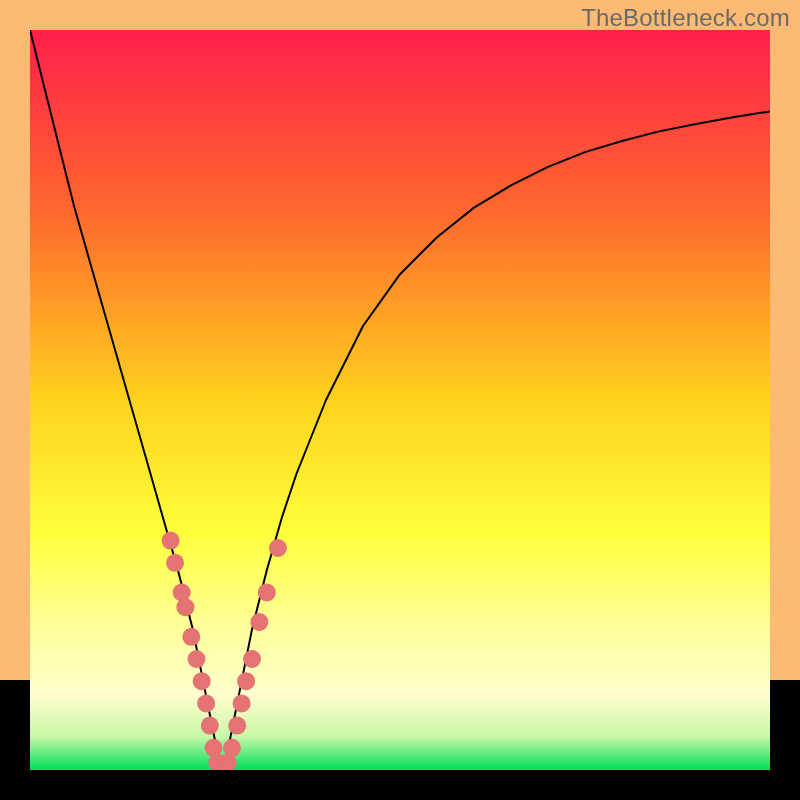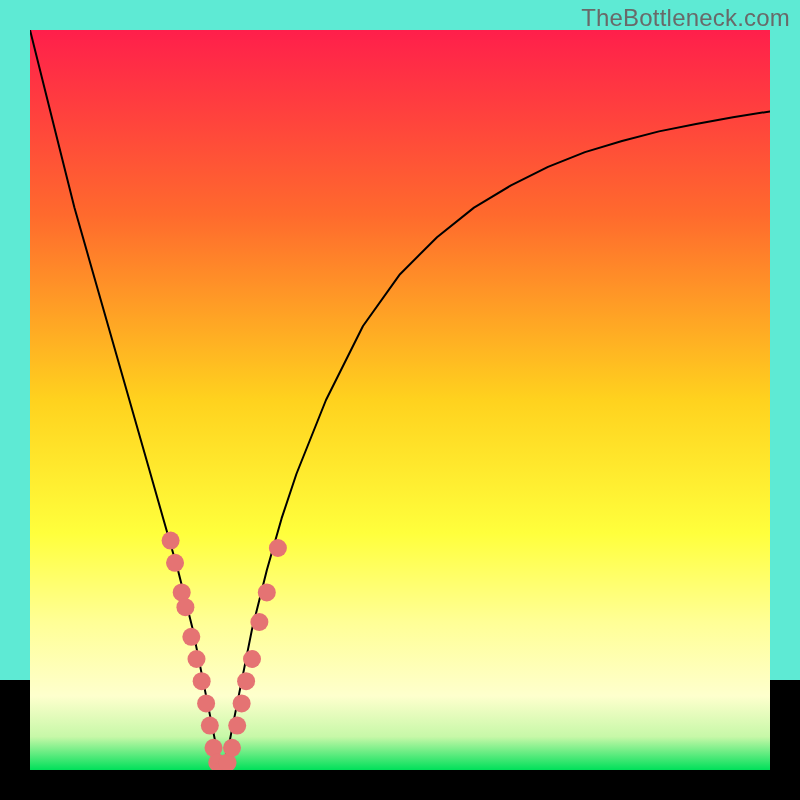--- a/index.html
+++ b/index.html
@@ -8,21 +8,21 @@
     width: 800px;
     height: 800px;
     overflow: hidden;
     background: #000;
     font-family: Arial, Helvetica, sans-serif;
   }
   .frame {
     position: relative;
     width: 800px;
     height: 680px;
-    background: #5eead4;
+    background: #fdba74;
   }
   .plot-area {
     position: absolute;
     left: 30px;
     top: 30px;
     width: 740px;
     height: 740px;
     overflow: hidden;
   }
   .watermark {

